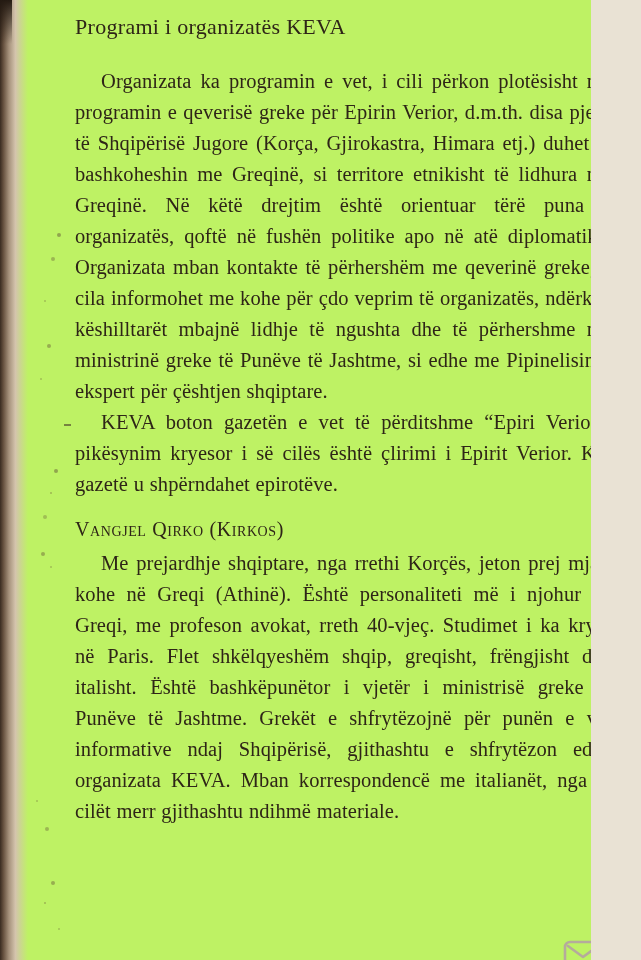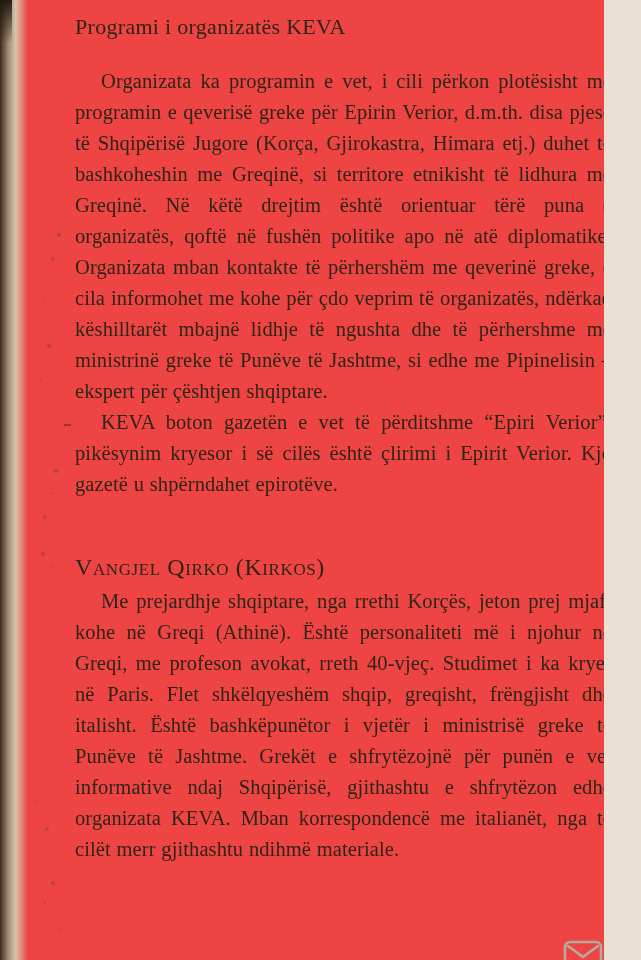--- a/index.html
+++ b/index.html
@@ -6,24 +6,23 @@
     margin: 0;
     padding: 0;
     background: #e9e2d4;
     font-family: "Liberation Serif", "DejaVu Serif", serif;
   }
   .page {
     position: relative;
     width: 591px;
     height: 960px;
     margin: 0;
-    background: #ef4444;
+    background: #bef264;
     overflow: hidden;
     color: #2e2517;
-    padding-left: 13px;
   }
   
   .spine-shadow {
     position: absolute;
     left: 0; top: 0;
     width: 28px; height: 960px;
     background: linear-gradient(90deg,
       #392b20 0%,
       #66513f 12%,
       #a6927c 32%,
@@ -87,23 +86,23 @@
     line-height: 31px;
     margin: 0;
     text-align: justify;
     text-indent: 26px;
     letter-spacing: 0.1px;
     word-spacing: 0.5px;
   }
   h2.section-heading {
     font-variant: small-caps;
     font-weight: normal;
-    font-size: 24px;
+    font-size: 20px;
     line-height: 22px;
-    margin: 56px 0 8px 0;
+    margin: 18px 0 8px 0;
     letter-spacing: 0.6px;
   }
   .envelope-wrap {
     position: absolute;
     left: 563px; top: 940px;
     width: 40px; height: 30px;
     cursor: pointer;
   }
 </style>
 </head>

